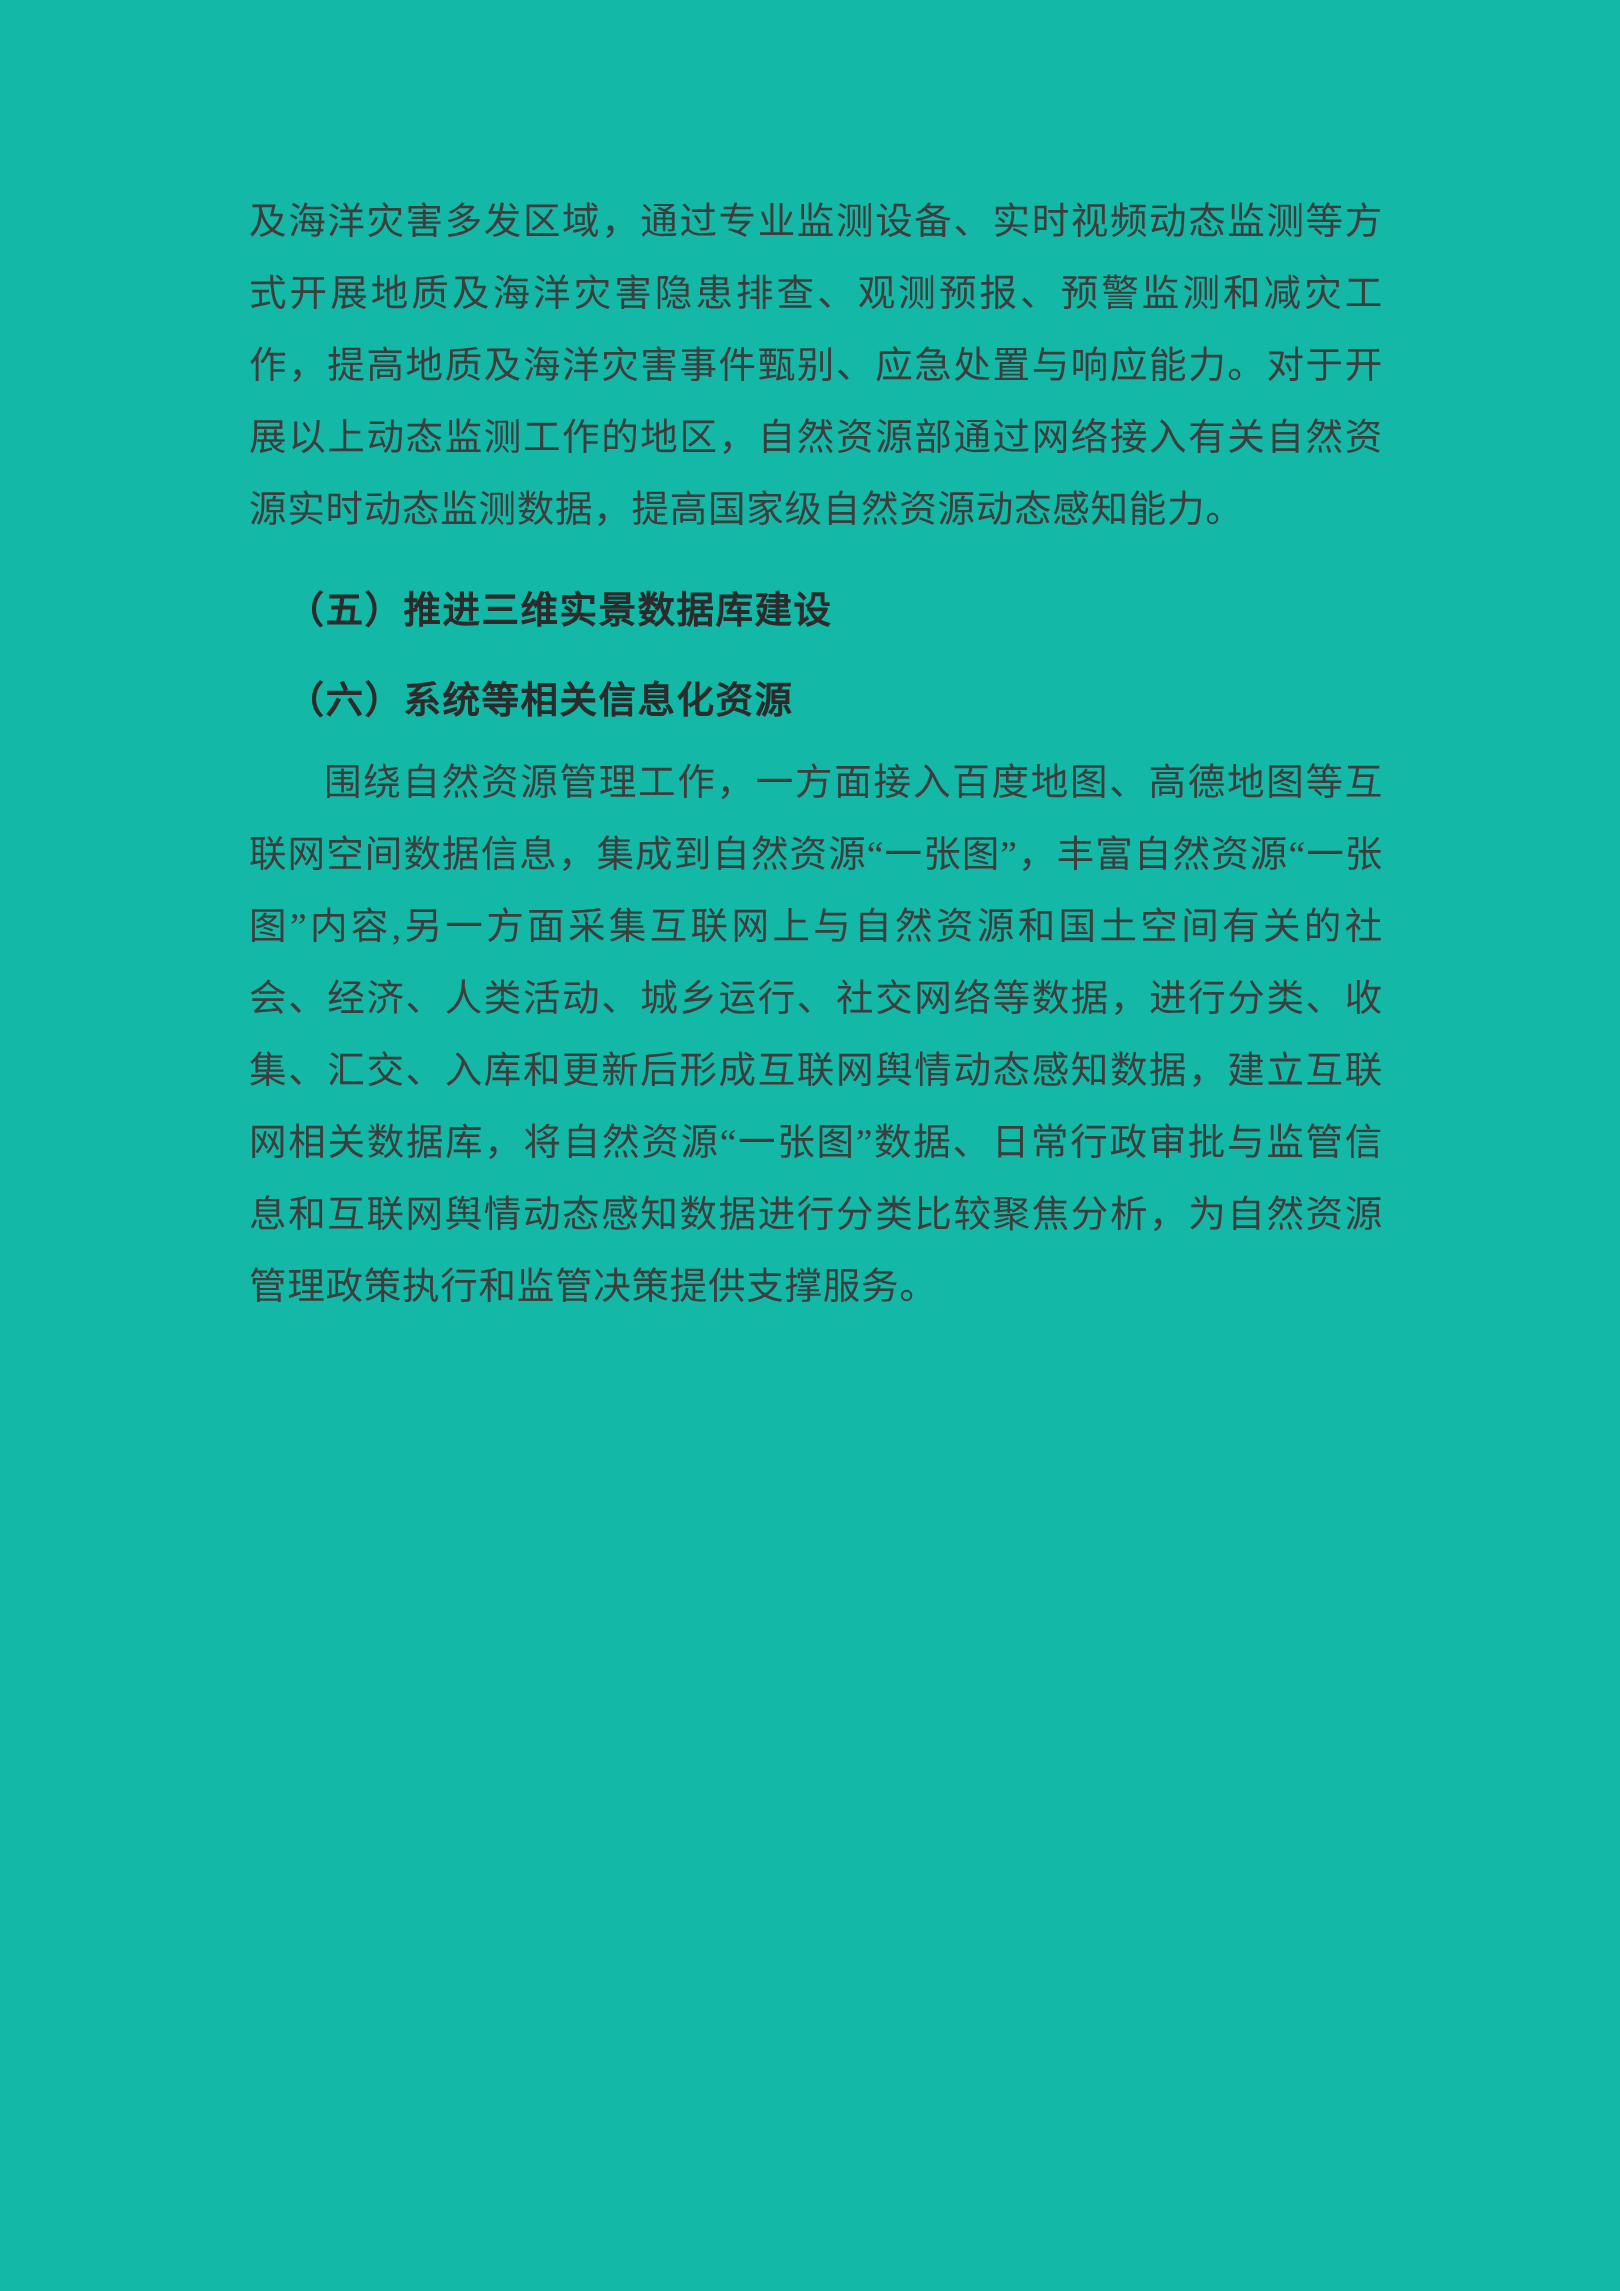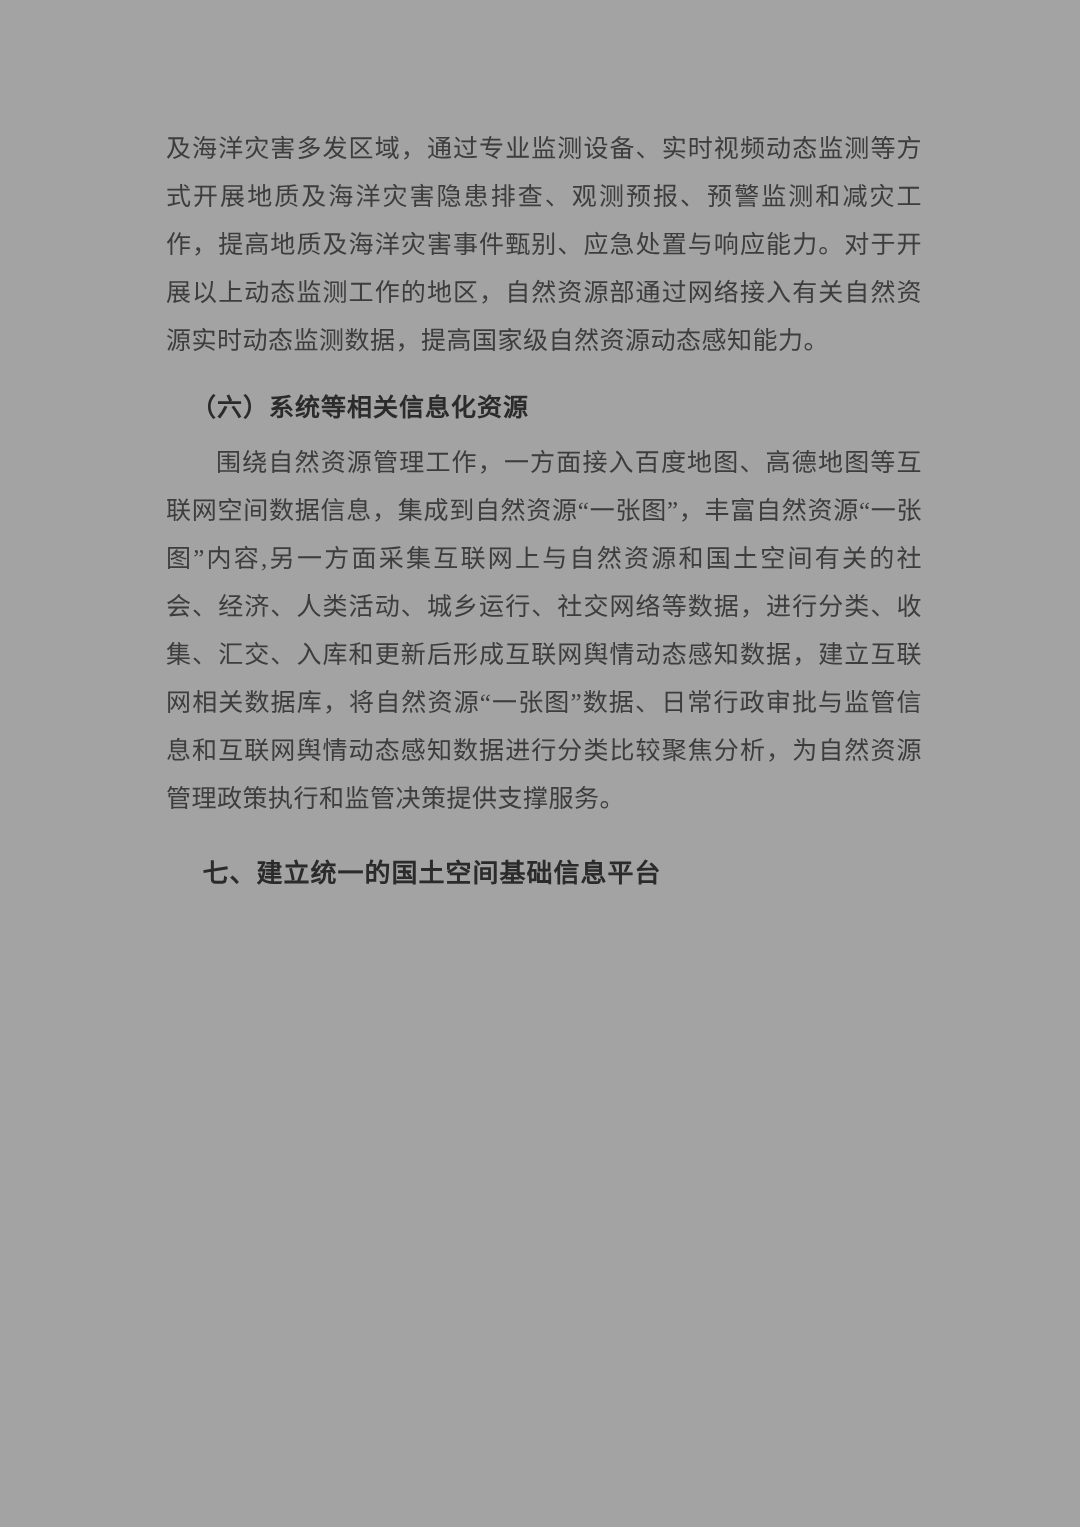--- a/index.html
+++ b/index.html
@@ -5,21 +5,21 @@
   html, body {
     margin: 0;
     padding: 0;
     background: #ffffff;
   }
   .page {
     position: relative;
     width: 1080px;
     height: 1527px;
     margin: 0 auto;
-    background: #a3a3a3;
+    background: #14b8a6;
     box-sizing: border-box;
     padding: 125px 158px 0 166px;
     overflow: hidden;
     font-family: "Liberation Serif", "DejaVu Serif", serif;
     color: #3d3d3d;
   }
   .body-para {
     margin: 0;
     font-size: 25px;
     line-height: 48px;
@@ -62,23 +62,23 @@
     letter-spacing: 1px;
   }
 </style>
 </head>
 <body>
 
 <div class="page">
 
   <p class="body-para">及海洋灾害多发区域，通过专业监测设备、实时视频动态监测等方式开展地质及海洋灾害隐患排查、观测预报、预警监测和减灾工作，提高地质及海洋灾害事件甄别、应急处置与响应能力。对于开展以上动态监测工作的地区，自然资源部通过网络接入有关自然资源实时动态监测数据，提高国家级自然资源动态感知能力。</p>
 
+  <h3 class="section-heading">（五）推进三维实景数据库建设</h3>
 
 
   <h3 class="section-heading">（六）系统等相关信息化资源</h3>
 
   <p class="body-para indent">围绕自然资源管理工作，一方面接入百度地图、高德地图等互联网空间数据信息，集成到自然资源“一张图”，丰富自然资源“一张图”内容,另一方面采集互联网上与自然资源和国土空间有关的社会、经济、人类活动、城乡运行、社交网络等数据，进行分类、收集、汇交、入库和更新后形成互联网舆情动态感知数据，建立互联网相关数据库，将自然资源“一张图”数据、日常行政审批与监管信息和互联网舆情动态感知数据进行分类比较聚焦分析，为自然资源管理政策执行和监管决策提供支撑服务。</p>
 
-  <h2 class="chapter-heading">七、建立统一的国土空间基础信息平台</h2>
 
 
 
 </div>
 
 </body></html>

